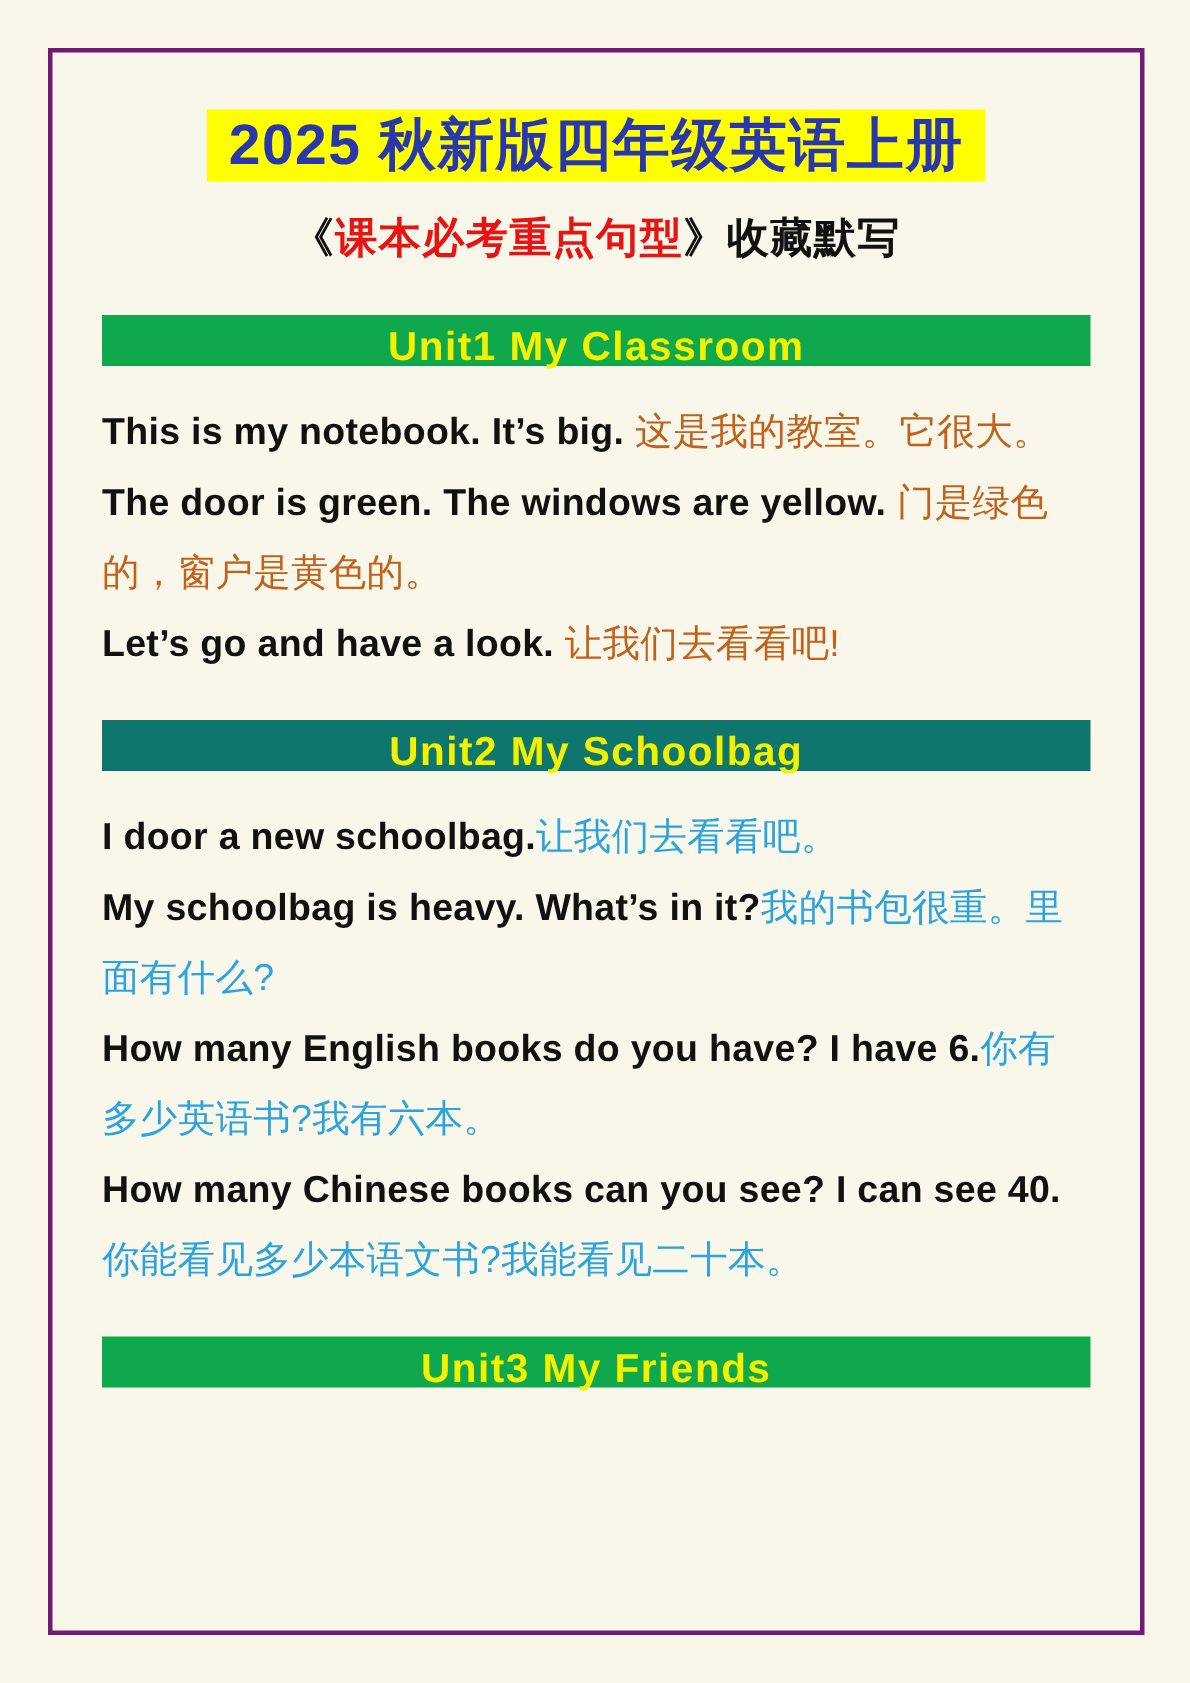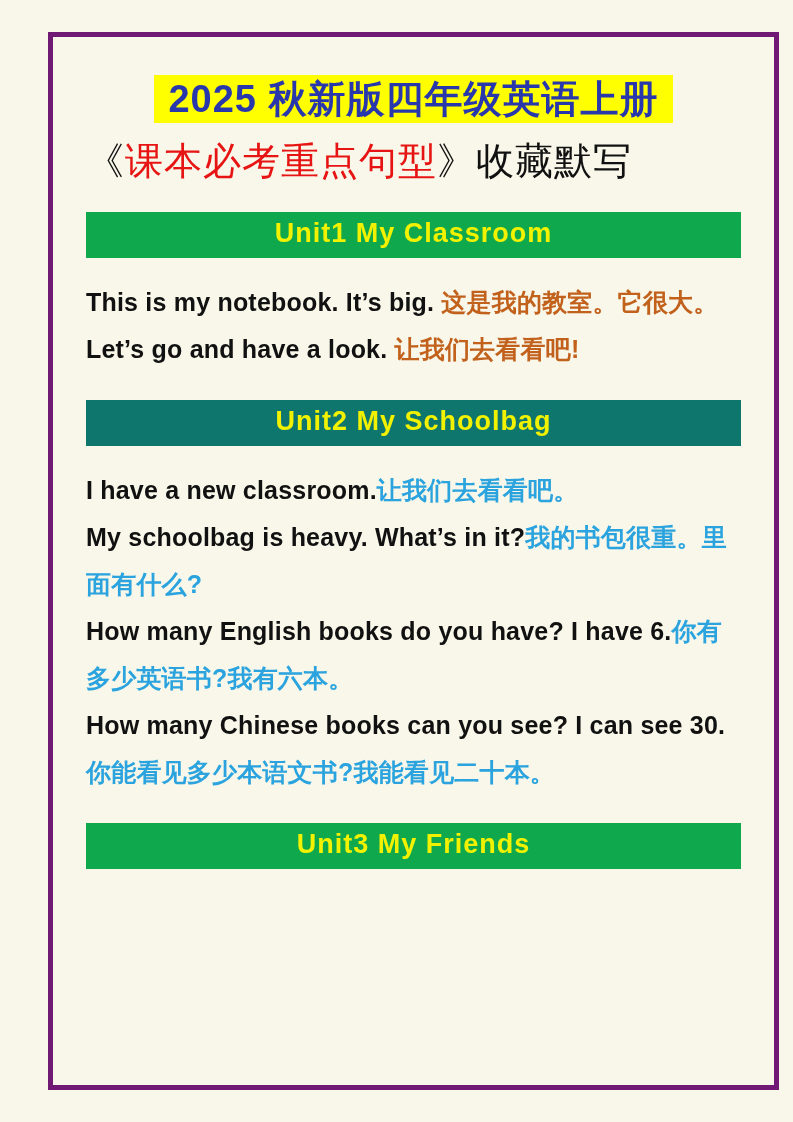--- a/index.html
+++ b/index.html
@@ -6,89 +6,90 @@
   html, body {
     width: 793px; height: 1122px;
     font-family: "Liberation Sans", sans-serif;
     overflow: hidden;
   }
   body { background: #f8f7e9; }
   .frame {
     position: absolute;
     left: 32px; top: 32px;
     width: 731px; height: 1058px;
-    border: 5px solid #701a75;
+    border: 3px solid #701a75;
     background: #f8f7e9;
-    margin-left: 16px;
   }
   .content {
     padding: 38px 33px 0 33px;
     width: 100%; height: 100%;
   }
   .title-row { text-align: center; }
   .title-hl {
     display: inline-block;
     font-size: 38px;
     font-weight: bold;
     line-height: 48px;
     padding: 0 14px;
     letter-spacing: 1px;
   }
   .subtitle {
-    font-size: 38px;
-    font-weight: normal;
+    text-align: center;
+    font-size: 28px;
+    font-weight: bold;
     margin-top: 14px;
     line-height: 48px;
     color: #111111;
     letter-spacing: 1px;
   }
   .banner {
-    height: 46px;
+    height: 34px;
     line-height: 42px;
     text-align: center;
     font-size: 27px;
     font-weight: bold;
     margin: 27px 0 21px 0;
     letter-spacing: 1px;
   }
   .sentence {
     font-size: 25px;
     font-weight: bold;
     line-height: 47px;
     color: #111111;
     letter-spacing: 0.2px;
   }
-  .sentence .zh { font-weight: bold; }
+  .sentence .zh { font-weight: normal; }
 </style>
 </head>
 <body style="background: rgb(248, 247, 233);">
 
 <div class="frame">
   <div class="content">
 
     <div class="title-row">
       <span class="title-hl" id="main-title" style="color: rgb(40, 56, 172); background: rgb(255, 255, 0);">2025 秋新版四年级英语上册</span>
     </div>
 
     <div class="subtitle">
       <span>《</span><span id="subtitle-red" style="color: rgb(231, 20, 20);">课本必考重点句型</span><span>》</span><span>收藏默写</span>
     </div>
 
     <div id="sections">
         <section>
           <div class="banner" style="background: rgb(15, 168, 77); color: rgb(242, 242, 0);">Unit1 My Classroom</div>
           <p class="sentence"><span class="en">This is my notebook. It’s big. </span><span class="zh" style="color: rgb(194, 97, 28);">这是我的教室。它很大。</span></p>
+          <p class="sentence"><span class="en">The door is green. The windows are yellow. </span><span class="zh" style="color: rgb(194, 97, 28);">门是绿色的，窗户是黄色的。</span></p>
           <p class="sentence"><span class="en">Let’s go and have a look. </span><span class="zh" style="color: rgb(194, 97, 28); text-align: center;">让我们去看看吧!</span></p>
         </section>
         <section>
           <div class="banner" style="background: #0f766e; color: rgb(242, 242, 0);">Unit2 My Schoolbag</div>
-          <p class="sentence"><span class="en">I have a new classroom.</span><span class="zh" style="color: rgb(42, 163, 222);">让我们去看看吧。</span></p>
+          <p class="sentence"><span class="en">I door a new schoolbag.</span><span class="zh" style="color: rgb(42, 163, 222);">让我们去看看吧。</span></p>
           <p class="sentence"><span class="en">My schoolbag is heavy. What’s in it?</span><span class="zh" style="color: rgb(42, 163, 222);">我的书包很重。里面有什么?</span></p>
           <p class="sentence"><span class="en">How many English books do you have? I have 6.</span><span class="zh" style="color: rgb(42, 163, 222);">你有多少英语书?我有六本。</span></p>
-          <p class="sentence"><span class="en">How many Chinese books can you see? I can see 30.</span><span class="zh" style="color: rgb(42, 163, 222);">你能看见多少本语文书?我能看见二十本。</span></p>
+          <p class="sentence"><span class="en">How many Chinese books can you see? I can see 40.</span><span class="zh" style="color: rgb(42, 163, 222);">你能看见多少本语文书?我能看见二十本。</span></p>
         </section>
         <section>
           <div class="banner" style="background: rgb(15, 168, 77); color: rgb(242, 242, 0);">Unit3 My Friends</div>
         </section>
       </div>
 
   </div>
 </div>
 
 </body></html>

